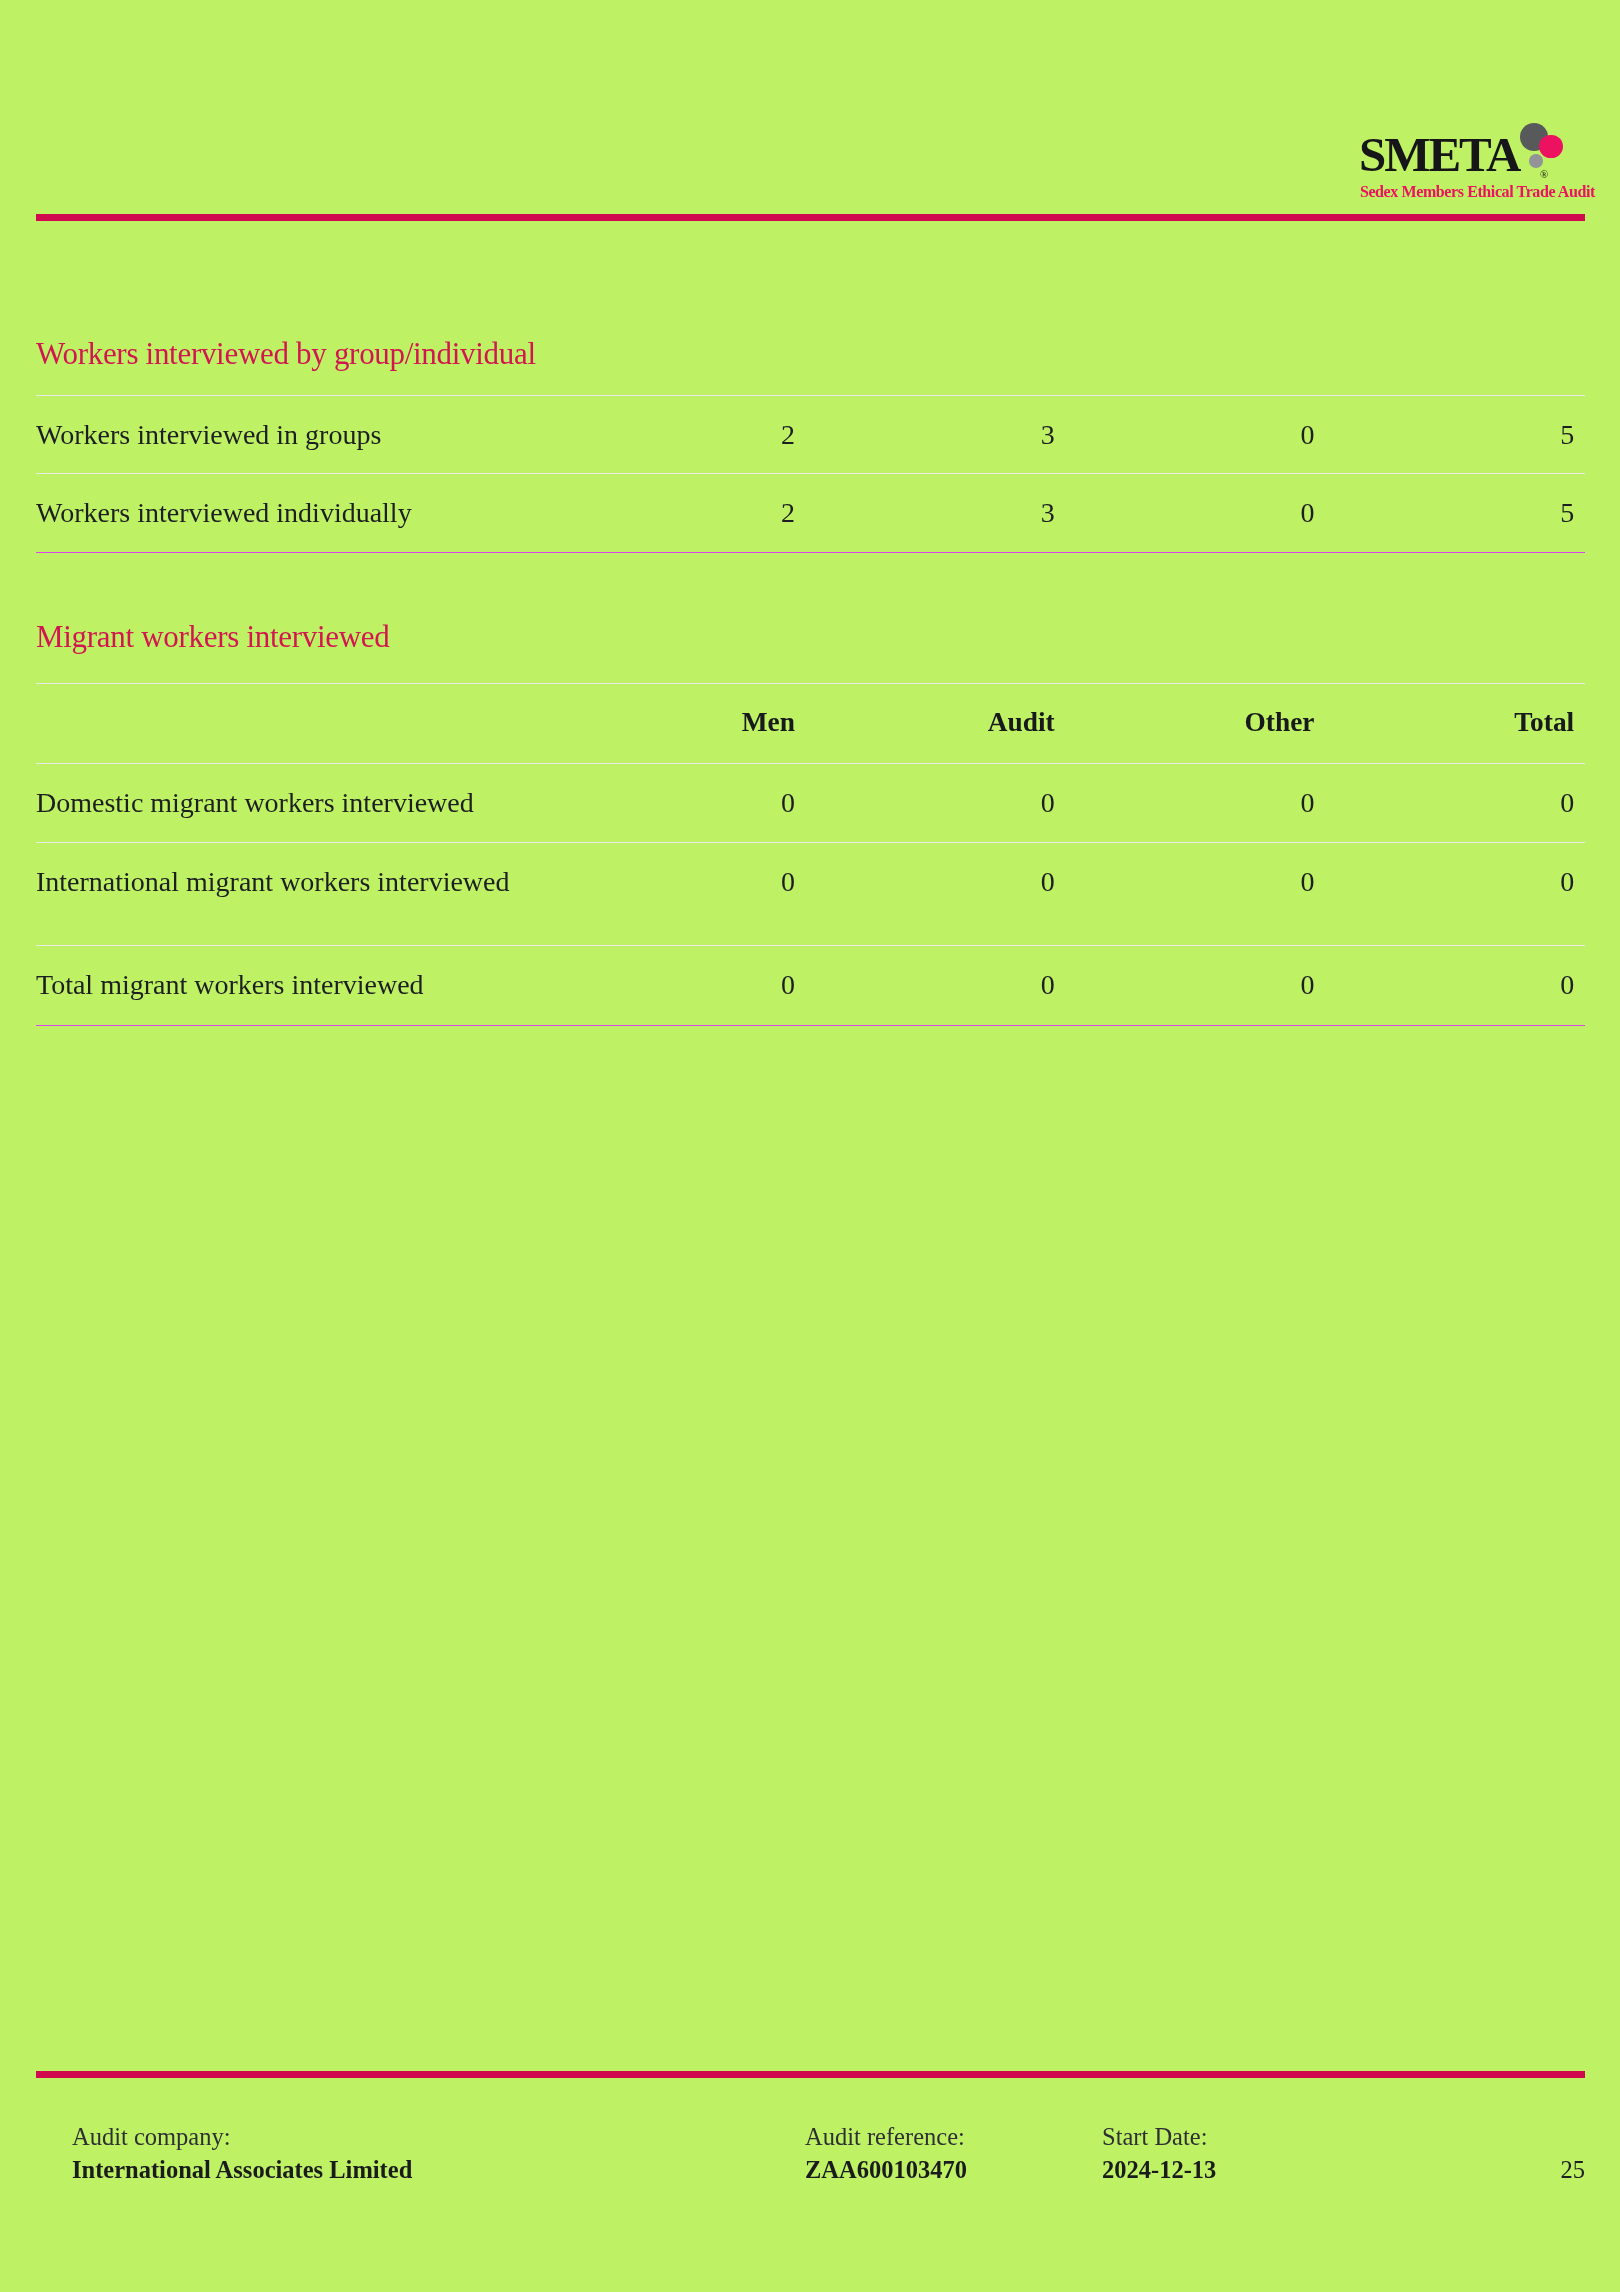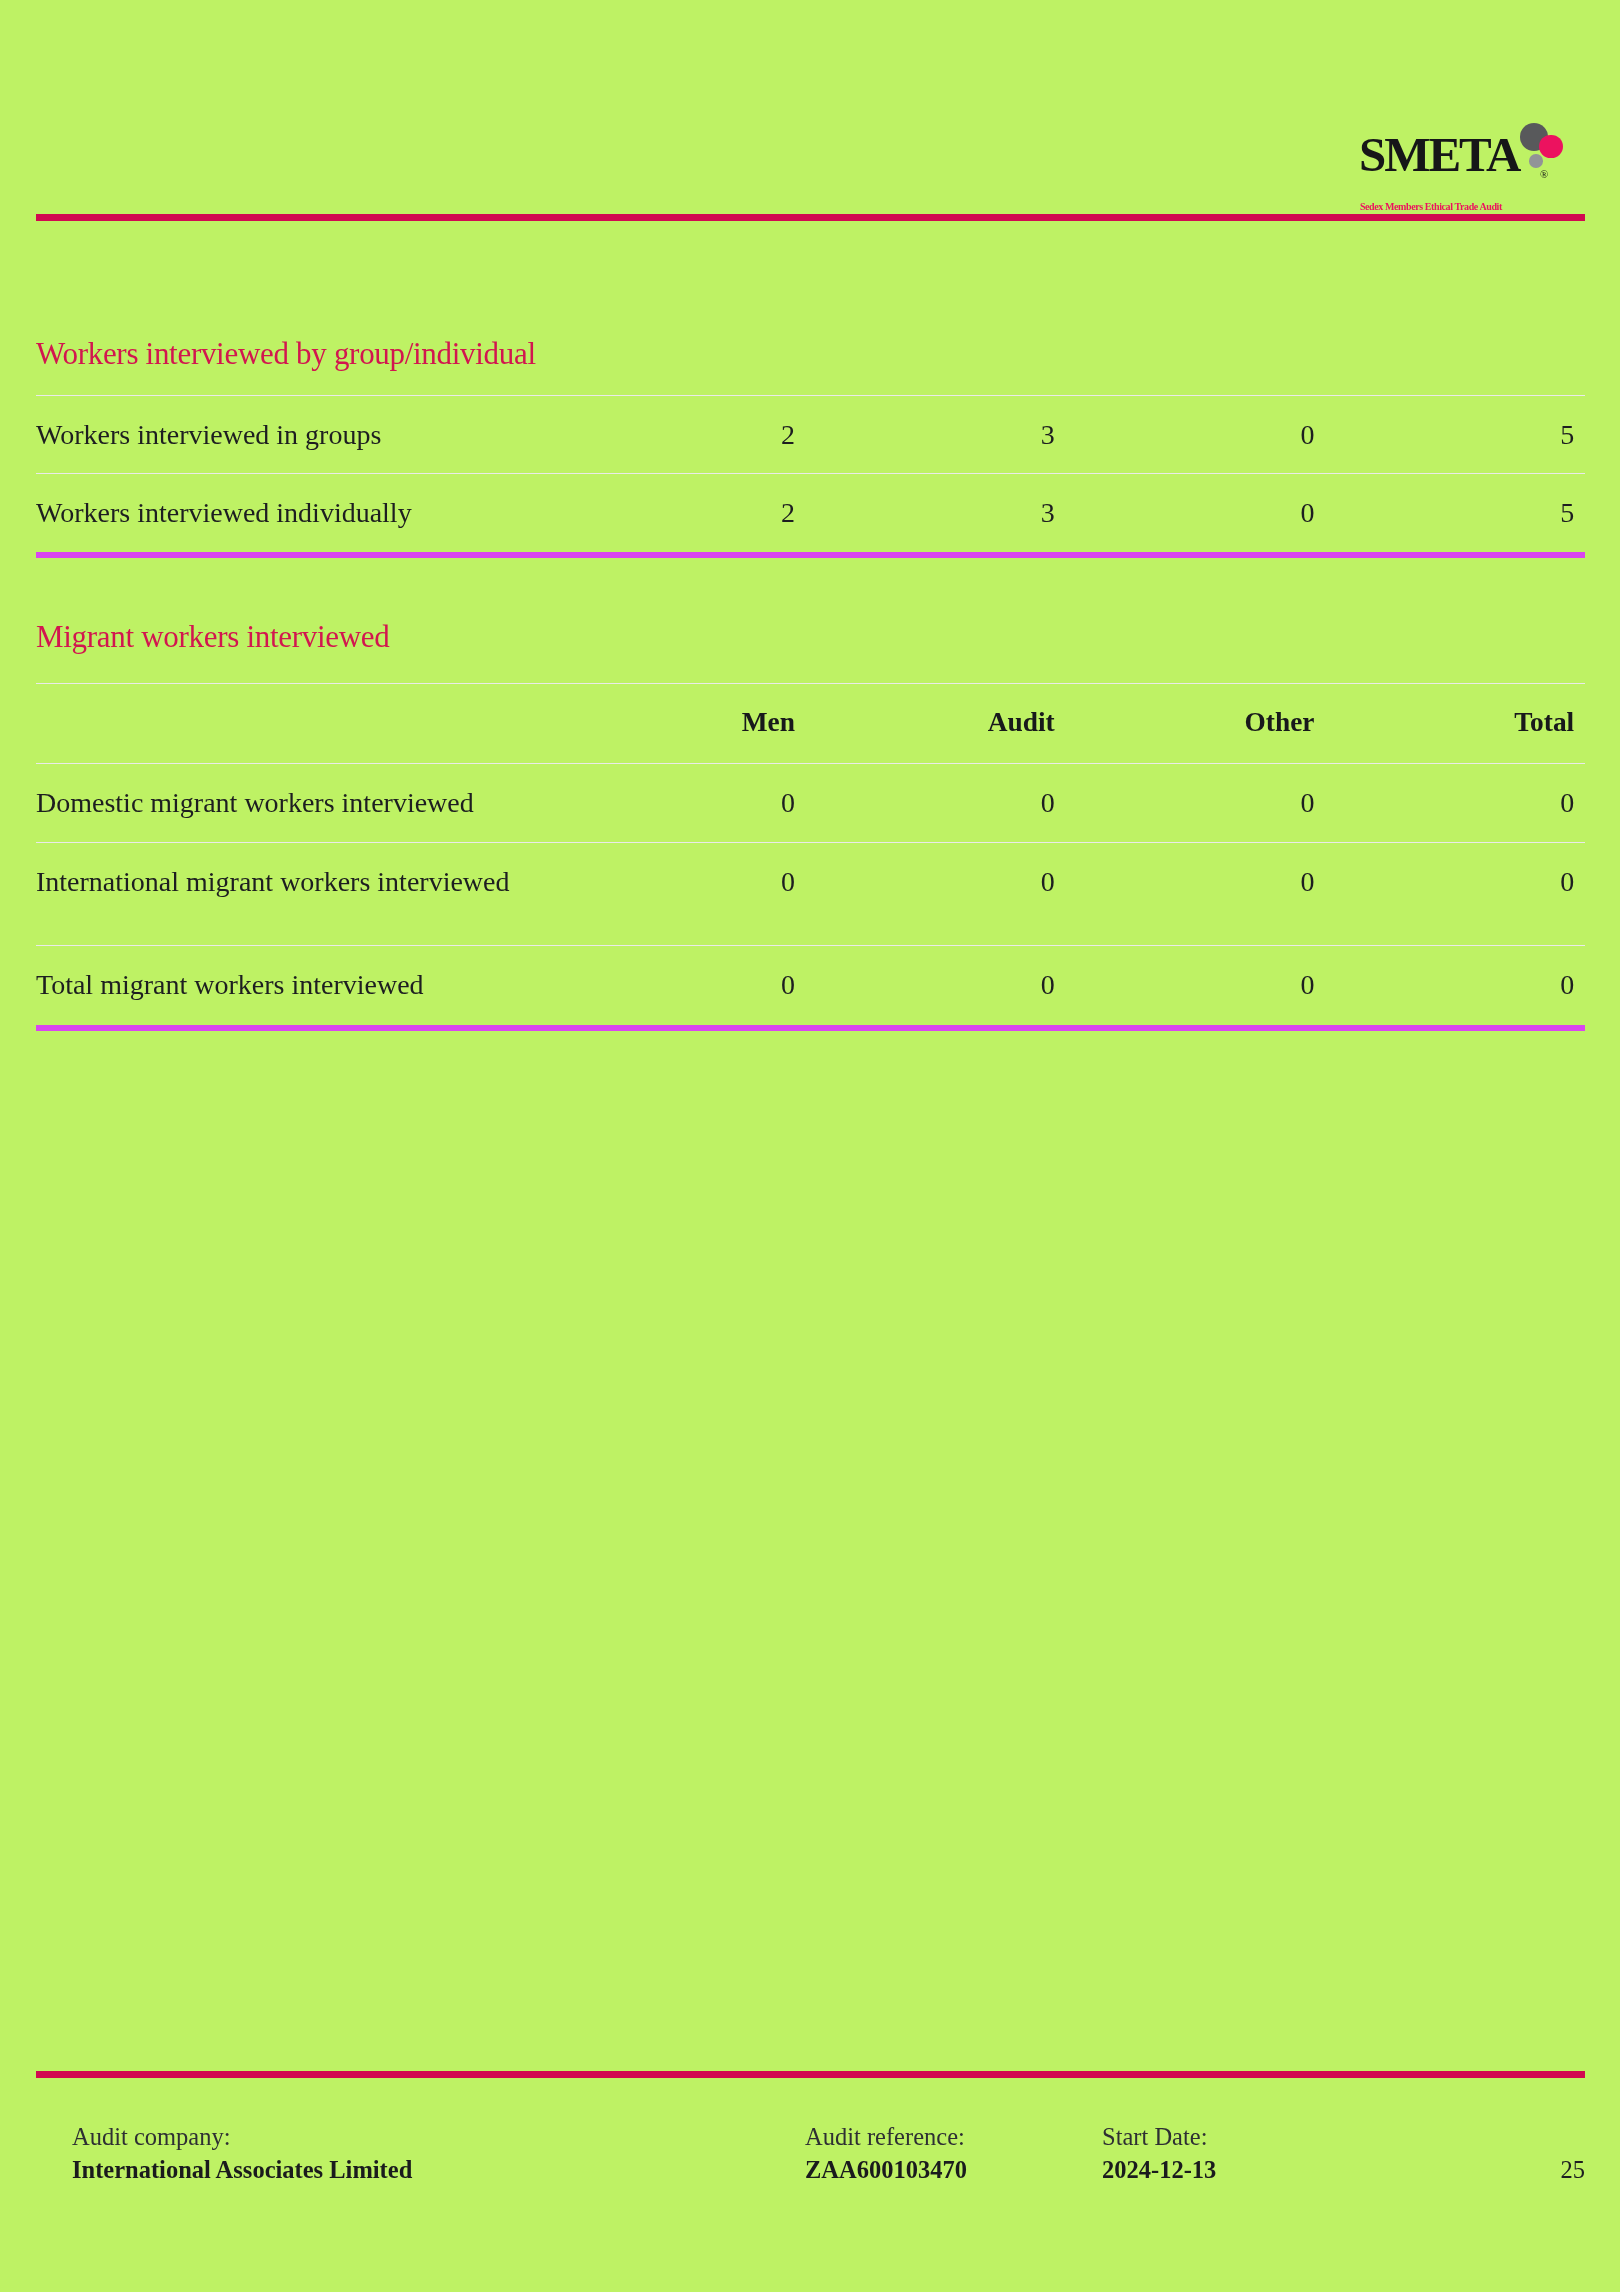--- a/index.html
+++ b/index.html
@@ -22,41 +22,41 @@
   }
   .logo-reg {
     position:absolute; left:185px; top:52px;
     font-size:10.8px; font-weight:400; color:#161618; letter-spacing:0;
   }
   .circle { position:absolute; border-radius:50%; }
   .circle-big   { left:165px; top:6.9px;  width:28px; height:28px; background:#58595b; }
   .circle-pink  { left:184px; top:18.6px; width:23.5px; height:23.5px; background:#ec125f; }
   .circle-small { left:174px; top:38px; width:13.7px; height:13.7px; background:#929497; }
   .logo-tagline {
-    position:absolute; left:4.9px; top:85px; width:186px;
-    font-size:10px; font-weight:700; letter-spacing:-0.4px;
+    position:absolute; left:4.9px; top:67px; width:186px;
+    font-size:16px; font-weight:700; letter-spacing:-0.4px;
     color:#ec125f; white-space:nowrap;
   }
 
   
   .rule { position:absolute; left:36px; width:1549px; height:6.9px; background:#d10a50; }
   .rule-top    { top:214px; }
   .rule-bottom { top:2071px; }
 
   
   .section-title {
     position:absolute; left:36px;
     font-size:31px; font-weight:400; color:#d2164f;
     line-height:39px; letter-spacing:-0.3px; white-space:nowrap;
   }
   .title-1 { top:326px;margin-top:8px; }
   .title-2 { top:617px; }
 
   
-  .dtable { position:absolute; left:36px; width:1549px; border-bottom:6px solid #d946ef; }
+  .dtable { position:absolute; left:36px; width:1549px; border-bottom:1px solid #d946ef; }
   .t1 { top:395px; }
   .t2 { top:683px; }
   .trow {
     display:flex; align-items:flex-start;
     border-top:1px solid #eaeaea;
     padding-top:21.6px;
     font-size:28px; line-height:33px; color:#1d1e20;
   }
   .h80  { height:78px; }
   .h81  { height:79px; }

